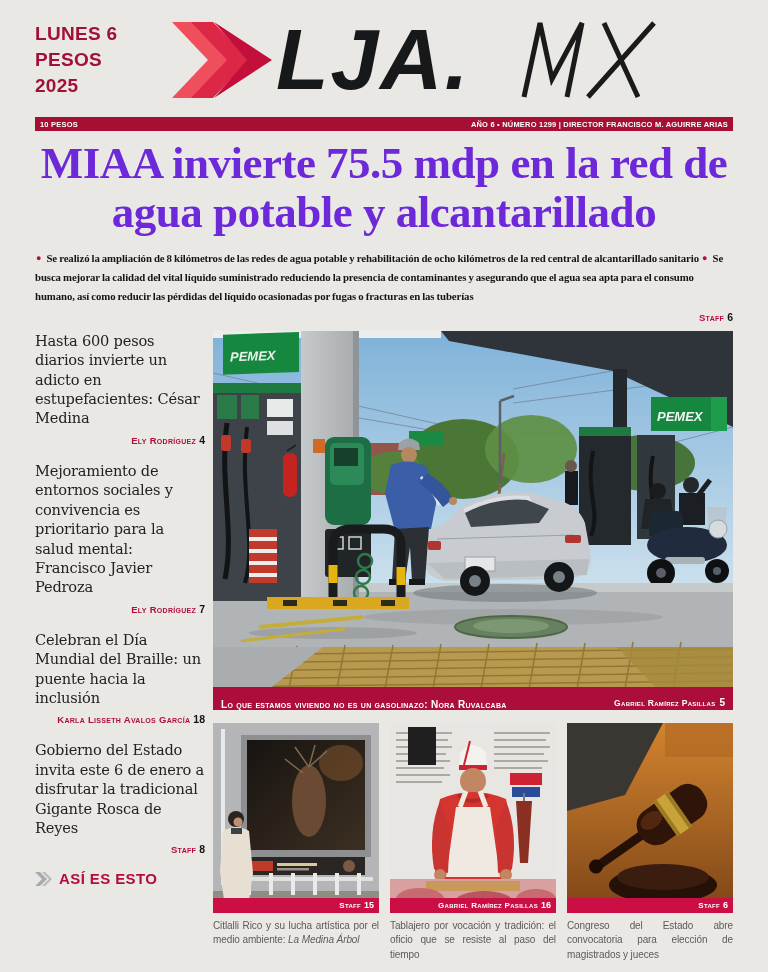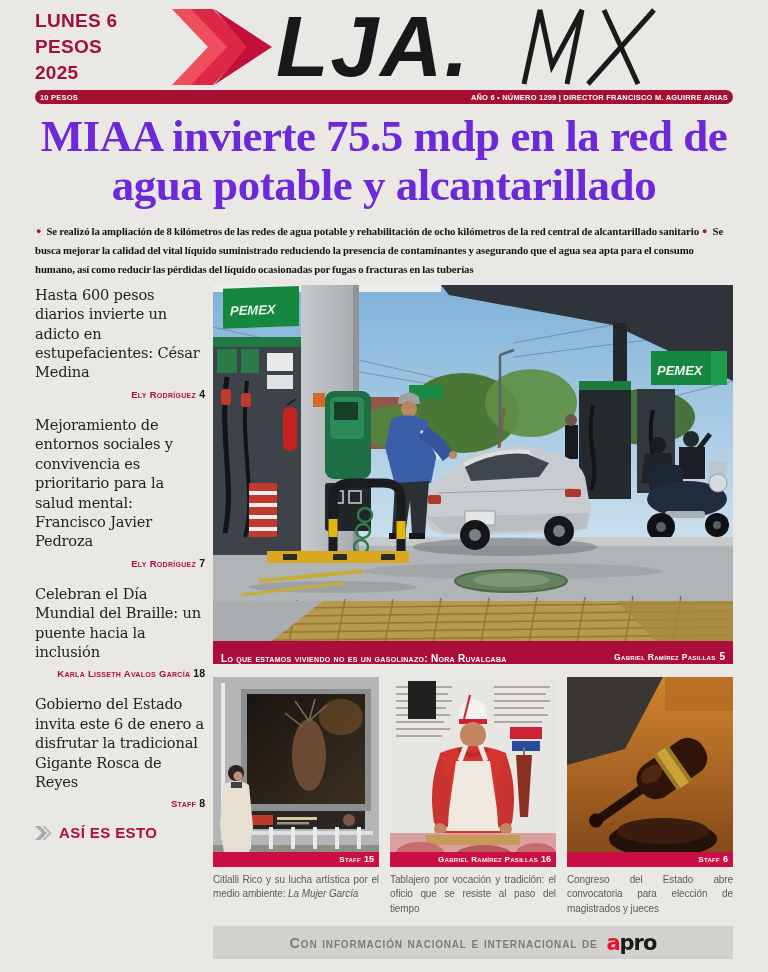--- a/index.html
+++ b/index.html
@@ -4,36 +4,36 @@
 <style>
   * { margin:0; padding:0; box-sizing:border-box; }
   html,body { background:#cfcecc; }
   .page {
     position:relative; width:768px; height:972px; margin:0 auto;
     background:#e9e8e5; overflow:hidden;
     font-family:"Liberation Sans", sans-serif;
     -webkit-font-smoothing:antialiased;
   }
   
-  .masthead { position:relative; height:90px; }
+  .masthead { position:relative; height:104px;margin-top:13px; }
   .dateblock {
     position:absolute; left:35px; top:8px;
     color:#a31036; font-weight:bold; font-size:19px; line-height:26px;
     letter-spacing:.3px;
   }
   .logo { position:absolute; left:172px; top:4px; }
   .logo text.lja {
     font-family:"Liberation Sans", sans-serif;
     font-weight:bold; font-style:italic; font-size:86px; letter-spacing:2px;
     fill:#17181a;
   }
   .redband {
     margin:0 35px; height:14px; background:#a50f33;
     display:flex; justify-content:space-between; align-items:center;
-    padding:0 5px; color:#fff; font-size:7.5px; font-weight:bold; letter-spacing:.2px;border-radius:7px;
+    padding:0 5px; color:#fff; font-size:7.5px; font-weight:bold; letter-spacing:.2px;
   }
   
   .headline {
     margin:8px 30px 0; text-align:center;
     font-family:"Liberation Serif", serif; font-weight:bold;
     color:#6d28d9; font-size:45px; line-height:1.08; letter-spacing:-.5px;
   }
   .deck {
     margin:13px 35px 0;
     font-family:"Liberation Serif", serif; font-weight:bold;
@@ -135,20 +135,23 @@
   </div>
 
   <h1 class="headline">MIAA invierte 75.5 mdp en la red de agua potable y alcantarillado</h1>
 
   <p class="deck">
     <span class="bul">●</span>
     <span>Se realizó la ampliación de 8 kilómetros de las redes de agua potable y rehabilitación de ocho kilómetros de la red central de alcantarillado sanitario</span>
     <span class="bul">●</span>
     <span>Se busca mejorar la calidad del vital líquido suministrado reduciendo la presencia de contaminantes y asegurando que el agua sea apta para el consumo humano, así como reducir las pérdidas del líquido ocasionadas por fugas o fracturas en las tuberías</span>
   </p>
+  <div class="lead-byline">
+    <span class="byl-n">Staff</span><span class="byl-p">6</span>
+  </div>
 
   <div class="main">
 
     <div class="col-left">
 
       <div class="story">
         <h3>Hasta 600 pesos diarios invierte un adicto en estupefacientes: César Medina</h3>
         <span class="byl"><span class="byl-n">Ely Rodríguez</span><span class="byl-p">4</span></span>
       </div>
 
@@ -421,21 +424,21 @@
                 <rect x="18" y="105" width="11" height="6" fill="#3a4246"></rect>
                 <rect x="15" y="184" width="7" height="6" fill="#2a2a2a"></rect>
                 <rect x="27" y="184" width="7" height="6" fill="#2a2a2a"></rect>
               </g>
             </svg>
             <div class="card-bar">
               <span class="byl-n3">Staff</span>
                 <span class="byl-p3">15</span>
             </div>
           </div>
-          <p class="card-caption"><span>Citlalli Rico y su lucha artística por el medio ambiente: </span><span class="it">La Mujer García</span></p>
+          <p class="card-caption"><span>Citlalli Rico y su lucha artística por el medio ambiente: </span><span class="it">La Medina Árbol</span></p>
         </div>
 
         <div class="card">
           <div class="card-photo">
             <svg width="166" height="190" viewBox="0 0 166 190" preserveAspectRatio="none">
               <rect width="166" height="190" fill="#e8e6e2"></rect>
               <g stroke="#9a948c" stroke-width="1.5">
                 <line x1="6" y1="10" x2="62" y2="10"></line>
                   <line x1="6" y1="17" x2="58" y2="17"></line>
                 <line x1="6" y1="24" x2="62" y2="24"></line>

